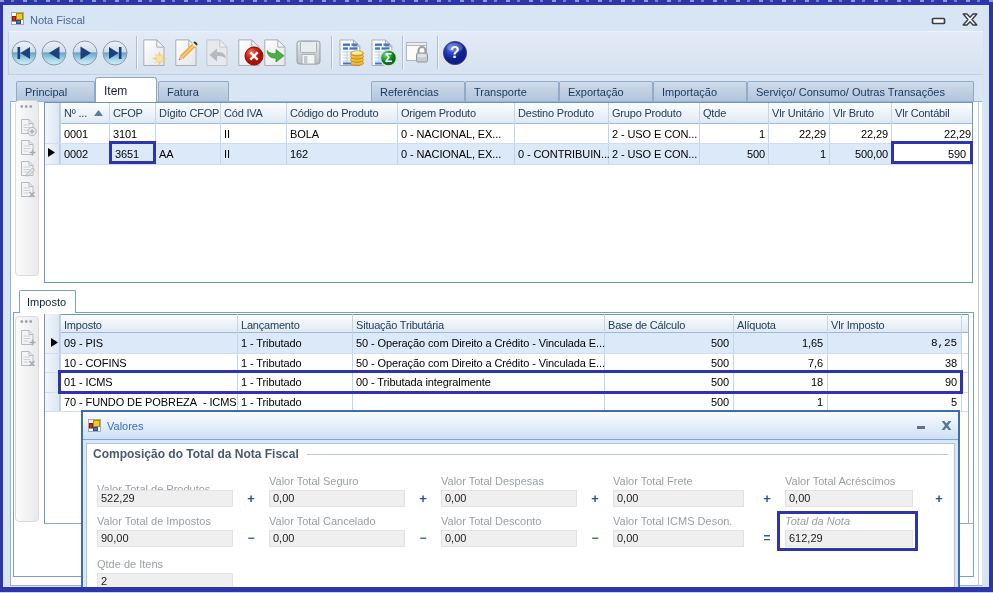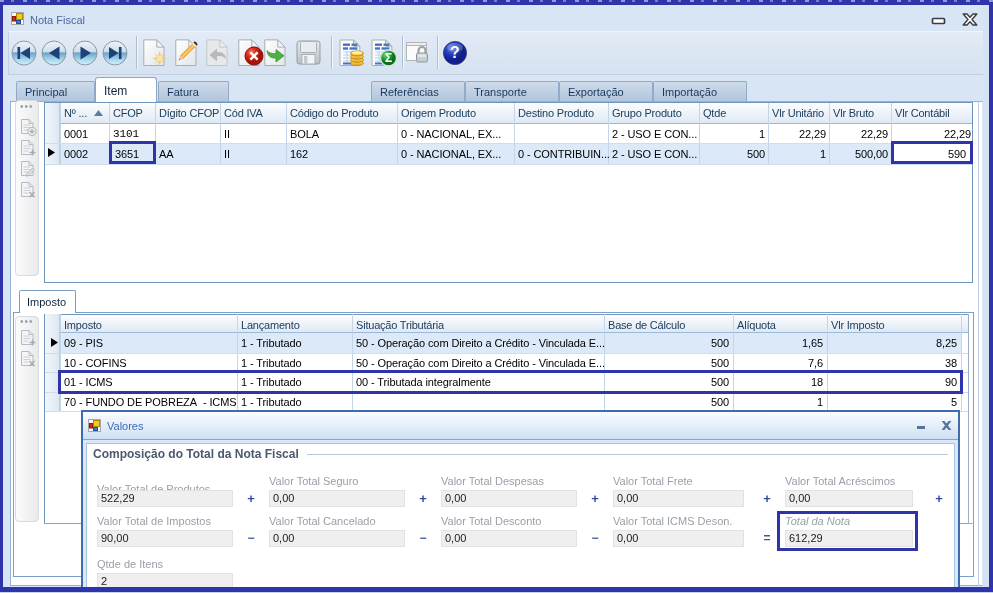--- a/index.html
+++ b/index.html
@@ -211,20 +211,21 @@
   </g>
 </svg>
 
 <div class="abs" id="tabs" style="left:0;top:77px;width:993px;height:24px;font-size:12px;color:#1e3e66;">
     <div style="position:absolute;left:16px;top:4px;width:79px;height:20px;background:linear-gradient(#cedbe9,#b2c5dc);border:1px solid #93aac6;border-bottom:none;border-radius:2px 2px 0 0;box-sizing:border-box;font-size:11px;color:#17375e;line-height:20px;padding-left:8px;">Principal</div>
     <div style="position:absolute;left:158px;top:4px;width:71px;height:20px;background:linear-gradient(#cedbe9,#b2c5dc);border:1px solid #93aac6;border-bottom:none;border-radius:2px 2px 0 0;box-sizing:border-box;font-size:11px;color:#17375e;line-height:20px;padding-left:8px;">Fatura</div>
     <div style="position:absolute;left:371px;top:4px;width:94px;height:20px;background:linear-gradient(#cedbe9,#b2c5dc);border:1px solid #93aac6;border-bottom:none;border-radius:2px 2px 0 0;box-sizing:border-box;font-size:11px;color:#17375e;line-height:20px;padding-left:8px;">Referências</div>
     <div style="position:absolute;left:465px;top:4px;width:94px;height:20px;background:linear-gradient(#cedbe9,#b2c5dc);border:1px solid #93aac6;border-bottom:none;border-radius:2px 2px 0 0;box-sizing:border-box;font-size:11px;color:#17375e;line-height:20px;padding-left:8px;">Transporte</div>
     <div style="position:absolute;left:559px;top:4px;width:94px;height:20px;background:linear-gradient(#cedbe9,#b2c5dc);border:1px solid #93aac6;border-bottom:none;border-radius:2px 2px 0 0;box-sizing:border-box;font-size:11px;color:#17375e;line-height:20px;padding-left:8px;">Exportação</div>
     <div style="position:absolute;left:653px;top:4px;width:94px;height:20px;background:linear-gradient(#cedbe9,#b2c5dc);border:1px solid #93aac6;border-bottom:none;border-radius:2px 2px 0 0;box-sizing:border-box;font-size:11px;color:#17375e;line-height:20px;padding-left:8px;">Importação</div>
+    <div style="position:absolute;left:747px;top:4px;width:227px;height:20px;background:linear-gradient(#cedbe9,#b2c5dc);border:1px solid #93aac6;border-bottom:none;border-radius:2px 2px 0 0;box-sizing:border-box;font-size:11px;color:#17375e;line-height:20px;padding-left:8px;">Serviço/ Consumo/ Outras Transações</div>
   </div>
 
 <div class="abs" style="left:10px;top:101px;width:973px;height:485px;background:#fff;border:1px solid #93b2d4;border-right-color:#dce6f2;box-sizing:border-box;"></div>
 
 <div class="abs" style="left:95px;top:77px;width:62px;height:25px;background:#fff;border:1px solid #8aa6c4;border-bottom:none;border-radius:3px 3px 0 0;box-sizing:border-box;"></div>
 <div class="abs" style="left:104px;top:84px;font-size:12px;color:#10233c;">Item</div>
 
 <div class="abs" style="left:15px;top:100px;width:24px;height:176px;background:linear-gradient(90deg,#fbfbfb,#e9eaec);border:1px solid #d9dadd;border-radius:4px;box-sizing:border-box;"></div>
 <div class="abs" style="left:20px;top:101px;color:#9aa0a6;font-size:10px;letter-spacing:1px;">•••</div>
 <svg class="abs" style="left:18px;top:118px;" width="20" height="86" viewBox="0 0 20 86">
@@ -282,21 +283,21 @@
     <div class="abs hdr" style="left:518px;top:108px;">Destino Produto</div>
     <div class="abs hdr" style="left:612px;top:108px;">Grupo Produto</div>
     <div class="abs hdr" style="left:703px;top:108px;">Qtde</div>
     <div class="abs hdr" style="left:772px;top:108px;">Vlr Unitário</div>
     <div class="abs hdr" style="left:833px;top:108px;">Vlr Bruto</div>
     <div class="abs hdr" style="left:895px;top:108px;">Vlr Contábil</div>
     <svg class="abs" style="left:94px;top:110px;" width="9" height="6">
       <path d="M4.5 0 L9 6 L0 6 Z" fill="#5d7d9d"></path>
     </svg>
     <div class="abs t11" style="left:64px;top:129px;">0001</div>
-    <div class="abs t11" style="left:113px;top:129px;font-family:Liberation Mono, monospace;">3101</div>
+    <div class="abs t11" style="left:113px;top:129px;">3101</div>
     <div class="abs t11" style="left:224px;top:129px;">II</div>
     <div class="abs t11" style="left:290px;top:129px;">BOLA</div>
     <div class="abs t11" style="left:401px;top:129px;">0 - NACIONAL, EX...</div>
     <div class="abs t11" style="left:612px;top:129px;">2 - USO E CON...</div>
     <div class="abs t11" style="left:665px;top:129px;width:100px;text-align:right;">1</div>
     <div class="abs t11" style="left:726px;top:129px;width:100px;text-align:right;">22,29</div>
     <div class="abs t11" style="left:788px;top:129px;width:100px;text-align:right;">22,29</div>
     <div class="abs t11" style="left:871px;top:129px;width:100px;text-align:right;">22,29</div>
     <div class="abs t11" style="left:64px;top:149px;">0002</div>
     <div class="abs t11" style="left:115px;top:149px;">3651</div>
@@ -361,21 +362,21 @@
     <div class="abs hdr" style="left:241px;top:320px;">Lançamento</div>
     <div class="abs hdr" style="left:356px;top:320px;">Situação Tributária</div>
     <div class="abs hdr" style="left:608px;top:320px;">Base de Cálculo</div>
     <div class="abs hdr" style="left:737px;top:320px;">Alíquota</div>
     <div class="abs hdr" style="left:831px;top:320px;">Vlr Imposto</div>
     <div class="abs t11" style="left:64px;top:338px;width:172px;overflow:hidden;letter-spacing:-0.1px;">09 - PIS</div>
     <div class="abs t11" style="left:241px;top:338px;">1 - Tributado</div>
     <div class="abs t11" style="left:356px;top:338px;">50 - Operação com Direito a Crédito - Vinculada E...</div>
     <div class="abs t11" style="left:629px;top:338px;width:100px;text-align:right;">500</div>
     <div class="abs t11" style="left:723px;top:338px;width:100px;text-align:right;">1,65</div>
-    <div class="abs t11" style="left:857px;top:338px;width:100px;text-align:right;">8,25</div>
+    <div class="abs t11" style="left:857px;top:338px;width:100px;text-align:right;font-family:Liberation Mono, monospace;">8,25</div>
     <div class="abs t11" style="left:64px;top:358px;width:172px;overflow:hidden;letter-spacing:-0.1px;">10 - COFINS</div>
     <div class="abs t11" style="left:241px;top:358px;">1 - Tributado</div>
     <div class="abs t11" style="left:356px;top:358px;">50 - Operação com Direito a Crédito - Vinculada E...</div>
     <div class="abs t11" style="left:629px;top:358px;width:100px;text-align:right;">500</div>
     <div class="abs t11" style="left:723px;top:358px;width:100px;text-align:right;">7,6</div>
     <div class="abs t11" style="left:857px;top:358px;width:100px;text-align:right;">38</div>
     <div class="abs t11" style="left:64px;top:377px;width:140px;overflow:hidden;letter-spacing:-0.1px;">01 - ICMS</div>
     <div class="abs t11" style="left:241px;top:377px;">1 - Tributado</div>
     <div class="abs t11" style="left:356px;top:377px;">00 - Tributada integralmente</div>
     <div class="abs t11" style="left:629px;top:377px;width:100px;text-align:right;">500</div>

